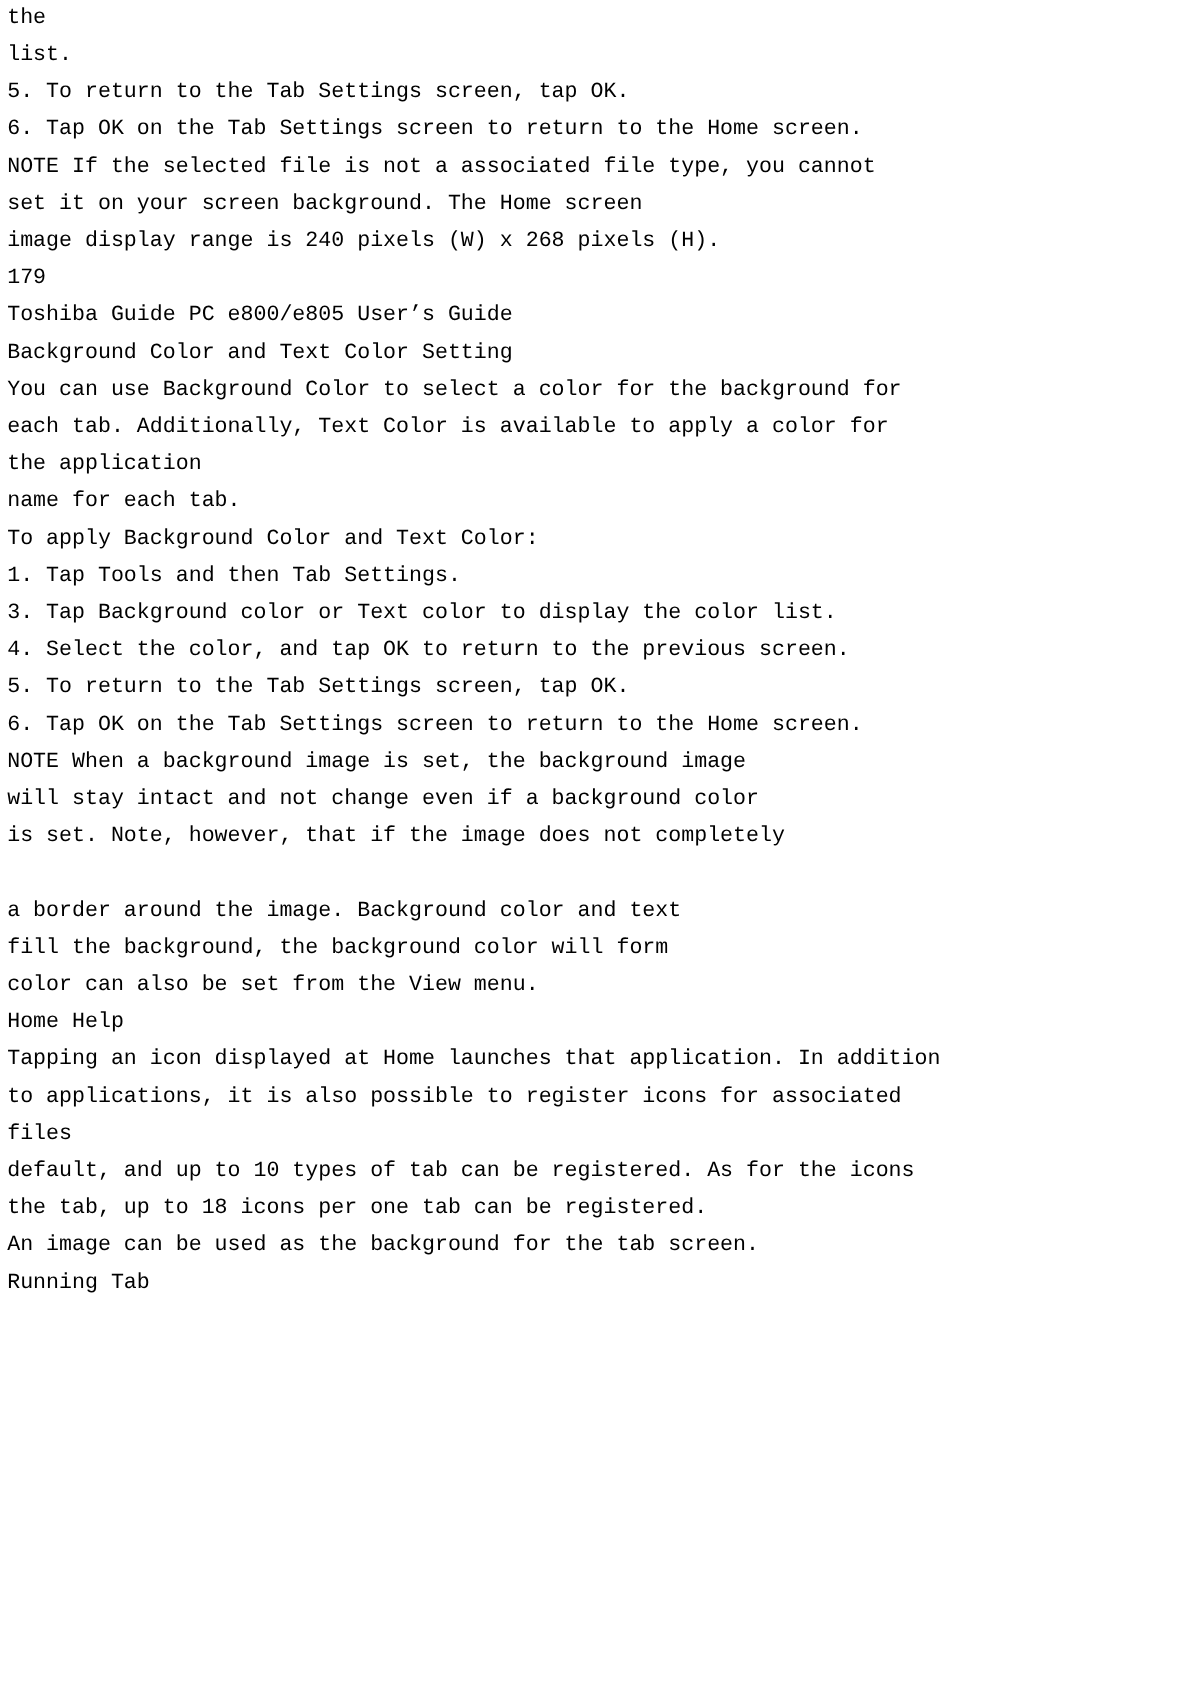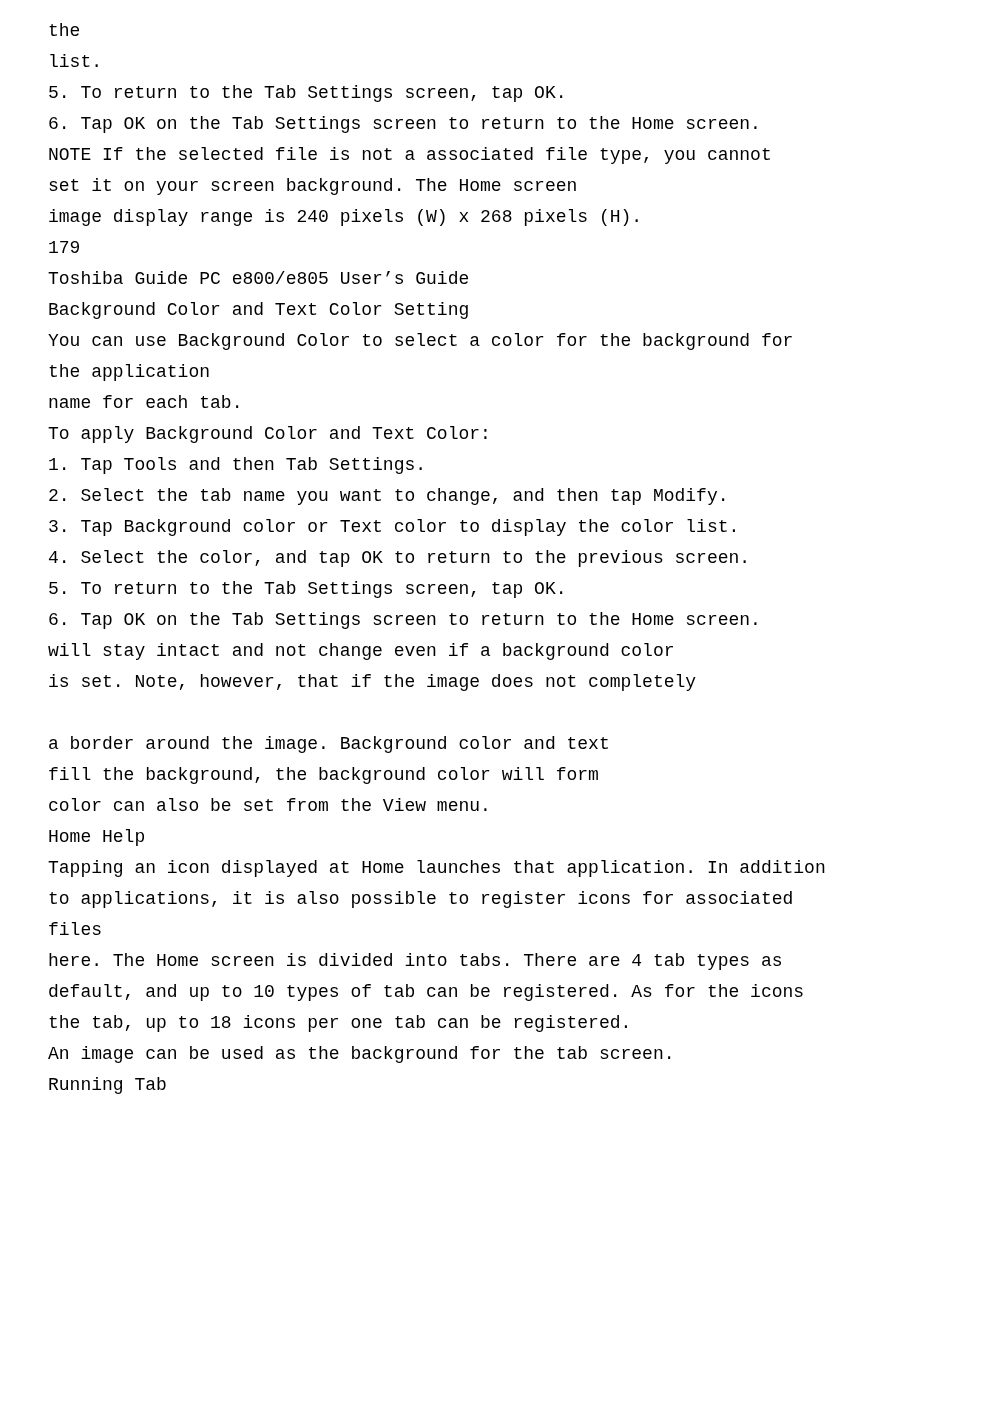--- a/index.html
+++ b/index.html
@@ -6,22 +6,21 @@
       margin: 0;
       padding: 0;
       font-family: "Courier New", Courier, monospace;
       font-size: 18px;
       line-height: 31px;
       color: #000;
       background: #fff;
       width: 1002px;
     }
     .page {
-      padding: 16px 6px;
-      margin-left: 42px;
+      padding: 0 6px;
     }
     .line {
       white-space: pre-wrap;
       word-wrap: break-word;
     }
     .blank {
       height: 31px;
     }
   </style>
 </head>
@@ -32,37 +31,37 @@
   <div class="line">list.</div>
   <div class="line">5. To return to the Tab Settings screen, tap OK.</div>
   <div class="line">6. Tap OK on the Tab Settings screen to return to the Home screen.</div>
   <div class="line">NOTE If the selected file is not a associated file type, you cannot</div>
   <div class="line">set it on your screen background. The Home screen</div>
   <div class="line">image display range is 240 pixels (W) x 268 pixels (H).</div>
   <div class="line">179</div>
   <div class="line">Toshiba Guide PC e800/e805 User’s Guide</div>
   <div class="line">Background Color and Text Color Setting</div>
   <div class="line">You can use Background Color to select a color for the background for</div>
+  <div class="line">each tab. Additionally, Text Color is available to apply a color for</div>
   <div class="line">the application</div>
   <div class="line">name for each tab.</div>
   <div class="line">To apply Background Color and Text Color:</div>
   <div class="line">1. Tap Tools and then Tab Settings.</div>
-  <div class="line">2. Select the tab name you want to change, and then tap Modify.</div>
   <div class="line">3. Tap Background color or Text color to display the color list.</div>
   <div class="line">4. Select the color, and tap OK to return to the previous screen.</div>
   <div class="line">5. To return to the Tab Settings screen, tap OK.</div>
   <div class="line">6. Tap OK on the Tab Settings screen to return to the Home screen.</div>
+  <div class="line">NOTE When a background image is set, the background image</div>
   <div class="line">will stay intact and not change even if a background color</div>
   <div class="line">is set. Note, however, that if the image does not completely</div>
   <div class="blank"></div>
   <div class="line">a border around the image. Background color and text</div>
   <div class="line">fill the background, the background color will form</div>
   <div class="line">color can also be set from the View menu.</div>
   <div class="line">Home Help</div>
   <div class="line">Tapping an icon displayed at Home launches that application. In addition</div>
   <div class="line">to applications, it is also possible to register icons for associated</div>
   <div class="line">files</div>
-  <div class="line">here. The Home screen is divided into tabs. There are 4 tab types as</div>
   <div class="line">default, and up to 10 types of tab can be registered. As for the icons</div>
   <div class="line">the tab, up to 18 icons per one tab can be registered.</div>
   <div class="line">An image can be used as the background for the tab screen.</div>
   <div class="line">Running Tab</div>
 </div>
 
 </body></html>

